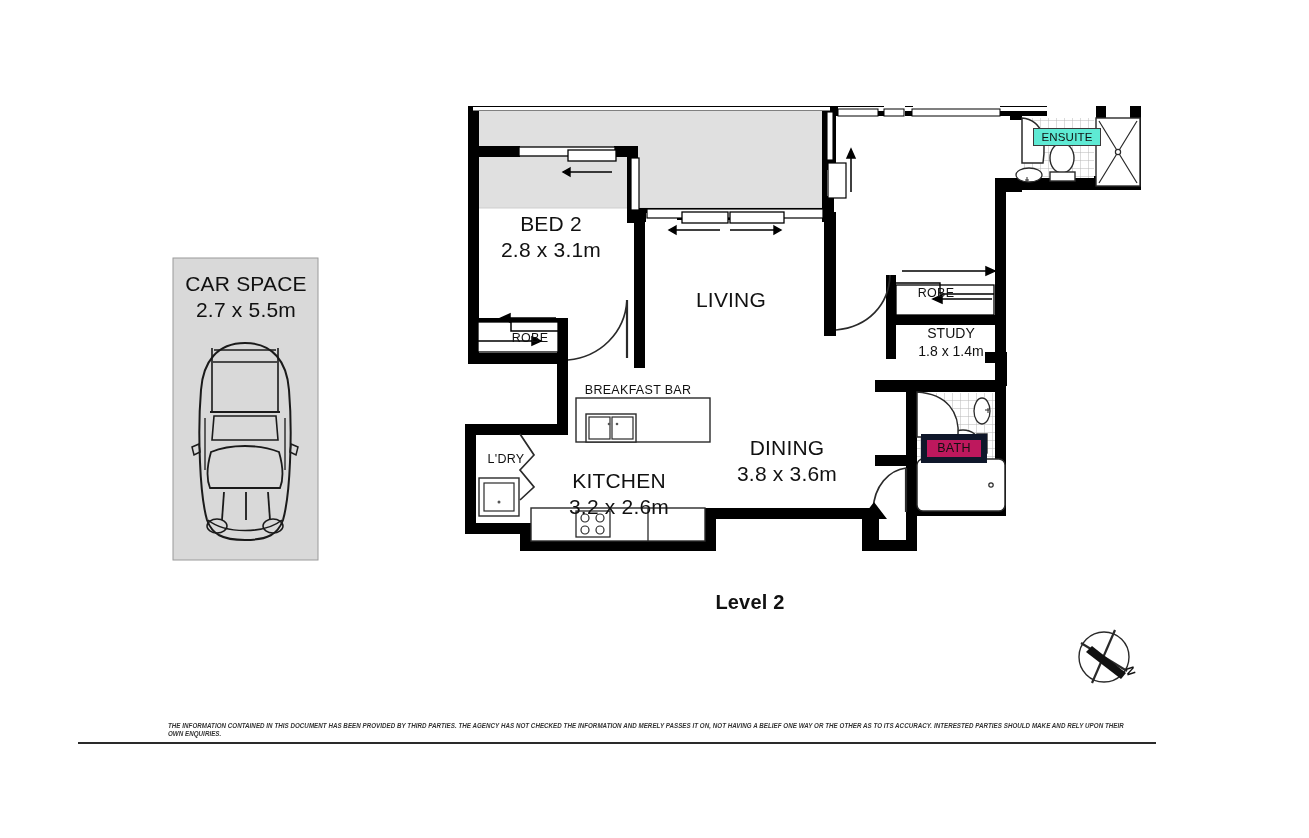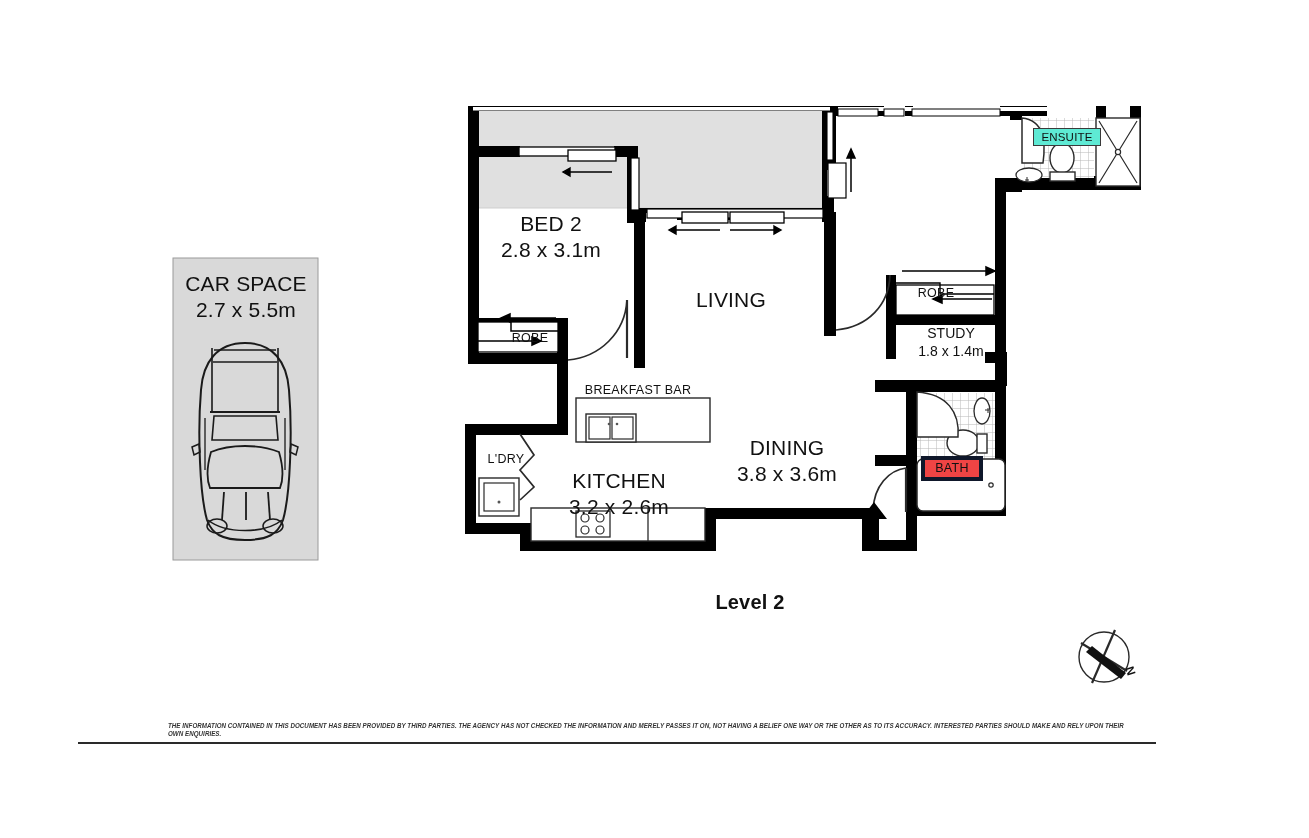--- a/index.html
+++ b/index.html
@@ -322,21 +322,21 @@
   <span>DINING</span>
   <span class="dim">3.8 x 3.6m</span>
 </div>
 
 <div class="lbl small" style="left:500px;top:331px;width:60px;">ROBE</div>
 
 <div class="lbl small" style="left:906px;top:286px;width:60px;">ROBE</div>
 
 <div class="lbl tiny" style="left:1033px;top:128px;width:60px;padding:1px 3px;background:#5eead4;border:1px solid #3a3a3a;">ENSUITE</div>
 
-<div class="lbl small" style="left:921px;top:456px;width:48px;padding:1px 3px;background:#ef4444;border:4px solid #0f172a;">BATH</div>
+<div class="lbl small" style="left:921px;top:434px;width:48px;padding:1px 3px;background:#be185d;border:6px solid #0f172a;">BATH</div>
 
 <div class="lbl small" style="left:482px;top:452px;width:48px;">L'DRY</div>
 
 <div class="lbl small" style="left:578px;top:383px;width:120px;">BREAKFAST BAR</div>
 
 <div class="lbl carspace" style="left:176px;top:271px;width:140px;">CAR SPACE</div>
 <div class="lbl carspace" style="left:176px;top:297px;width:140px;">2.7 x 5.5m</div>
 
 <div class="lbl level" style="left:680px;top:590px;width:140px;">Level 2</div>
 

